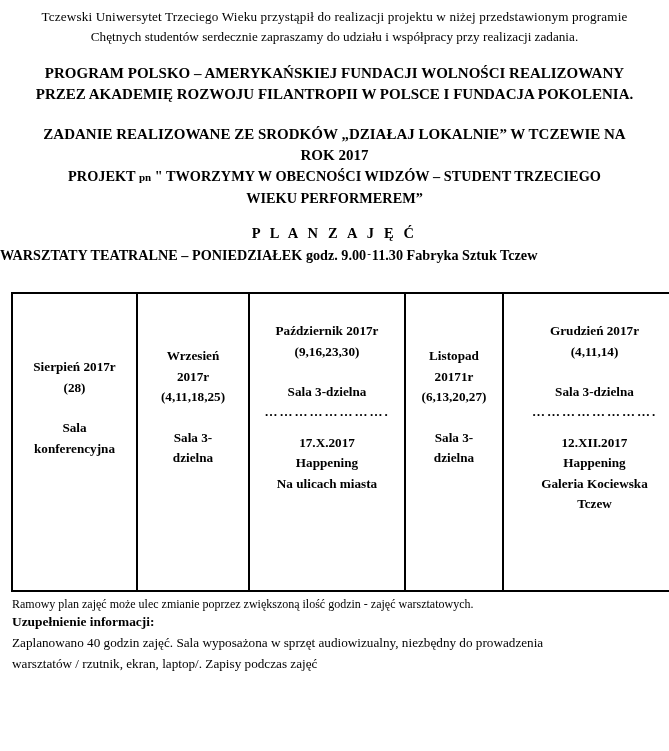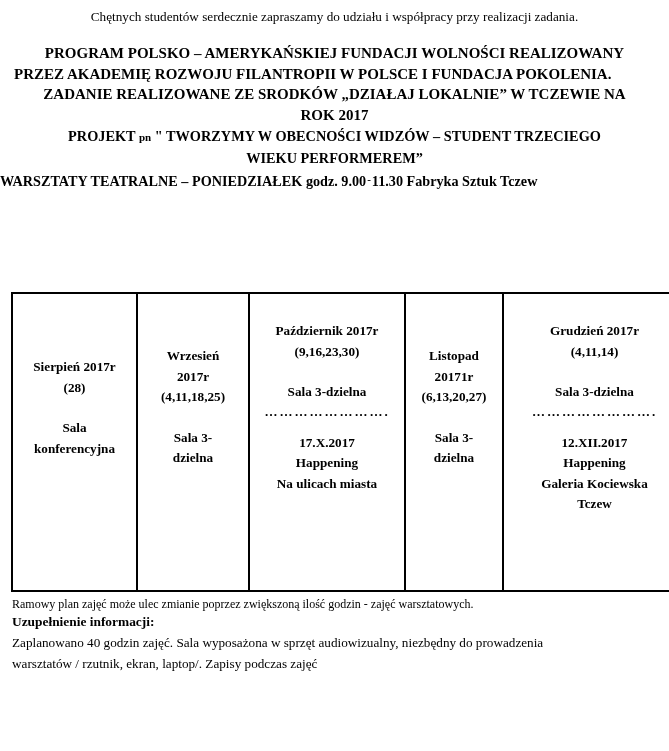--- a/index.html
+++ b/index.html
@@ -38,22 +38,22 @@
   .program {
     margin-top: 16px;
     text-align: center;
     font-weight: bold;
     font-size: 15px;
     line-height: 20.5px;
     padding: 0 14px;
   }
   .program .pl { display: block; }
   .program .pl.l1 { text-align: center; }
-  .program .pl.l2 { text-align: left; }
-  .program .pl.l3 { text-align: center; }
+  .program .pl.l2 { text-align: center; }
+  .program .pl.l3 { text-align: center; margin-top: 20px; }
   .program .pl.l4 { text-align: center; }
 
   .project {
     margin-top: 1px;
     text-align: center;
     font-weight: bold;
     font-size: 14.3px;
     line-height: 20.5px;
     padding: 0 16px;
   }
@@ -179,35 +179,37 @@
     font-size: 12.6px;
     line-height: 18px;
   }
 </style>
 </head>
 <body>
 
 <div class="page">
 
   <div class="intro">
+    <span class="line1">Tczewski Uniwersytet Trzeciego Wieku przystąpił do realizacji projektu w niżej  przedstawionym programie</span>
     <span class="line2">Chętnych studentów serdecznie zapraszamy do udziału  i współpracy przy realizacji zadania.</span>
   </div>
 
   <div class="program">
     <span class="pl l1">PROGRAM  POLSKO – AMERYKAŃSKIEJ FUNDACJI WOLNOŚCI REALIZOWANY</span>
     <span class="pl l2">PRZEZ  AKADEMIĘ  ROZWOJU FILANTROPII  W POLSCE  I FUNDACJA POKOLENIA.</span>
     <span class="pl l3">ZADANIE REALIZOWANE  ZE SRODKÓW „DZIAŁAJ LOKALNIE” W TCZEWIE  NA</span>
     <span class="pl l4">ROK 2017</span>
   </div>
 
   <div class="project">
     <span class="pl"><span>PROJEKT</span> <span class="small-pn">pn</span> <span>" TWORZYMY  W OBECNOŚCI  WIDZÓW  – STUDENT TRZECIEGO</span></span>
     <span class="pl">WIEKU PERFORMEREM”</span>
   </div>
 
+  <div class="plan-title">P L A N  Z A J Ę Ć</div>
 
   <div class="workshop">
     <span>WARSZTATY  TEATRALNE  – PONIEDZIAŁEK godz. 9.00</span><span class="sup-dash">-</span><span>11.30   Fabryka Sztuk  Tczew</span>
   </div>
 
 
   <div class="table-wrap">
     <table class="schedule">
       <tbody>
           <tr>

